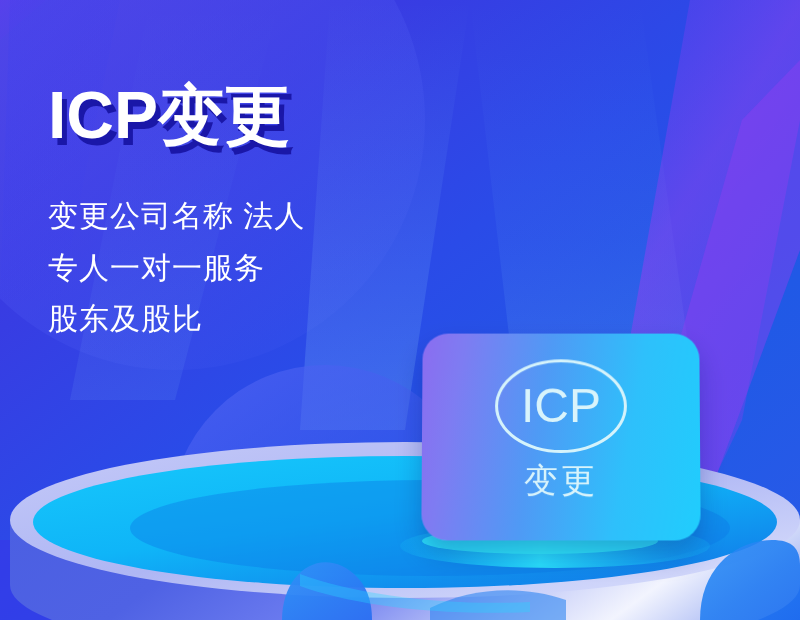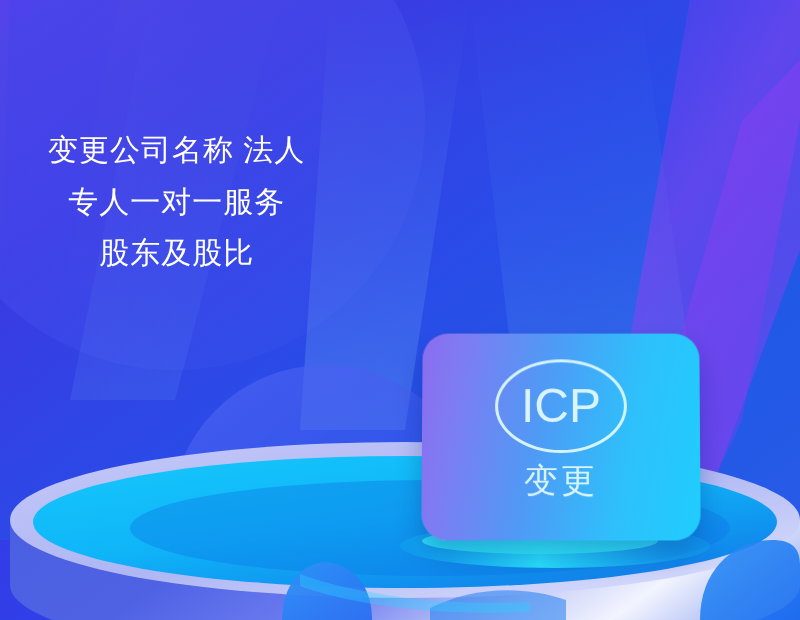--- a/index.html
+++ b/index.html
@@ -30,21 +30,21 @@
   .headline {
     font-size: 66px;
     font-weight: 700;
     line-height: 1.0;
     color: #ffffff;
     letter-spacing: 0px;
     margin: 0;
     text-shadow: 5px 7px 0 #1a17a8;
     white-space: nowrap;
   }
-  .sub-list { margin: 0; padding: 0; list-style: none; margin-top: 42px; text-align: center; }
+  .sub-list { margin: 0; padding: 0; list-style: none; margin-top: 42px; }
   .sub-line {
     font-size: 30px;
     font-weight: 400;
     line-height: 1.72;
     color: #ffffff;
     white-space: nowrap;
     letter-spacing: 1px;
   }
 
   
@@ -240,20 +240,21 @@
         <div class="icp-badge">
           <span class="icp-ellipse"></span>
           <span class="icp-text">ICP</span>
         </div>
         <div class="card-caption">变更</div>
       </div>
     </div>
   </div>
 
   <div class="text-block">
+    <h1 class="headline">ICP变更</h1>
     <ul class="sub-list">
       <li class="sub-line">变更公司名称  法人</li>
       <li class="sub-line">专人一对一服务</li>
       <li class="sub-line">股东及股比</li>
     </ul>
   </div>
 
 </div>
 
 </body></html>

